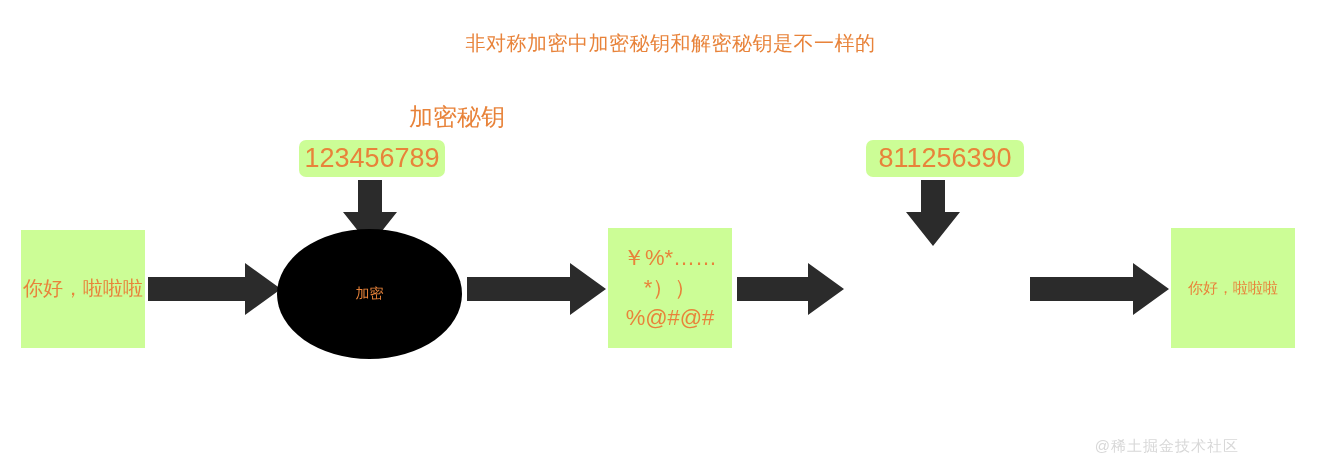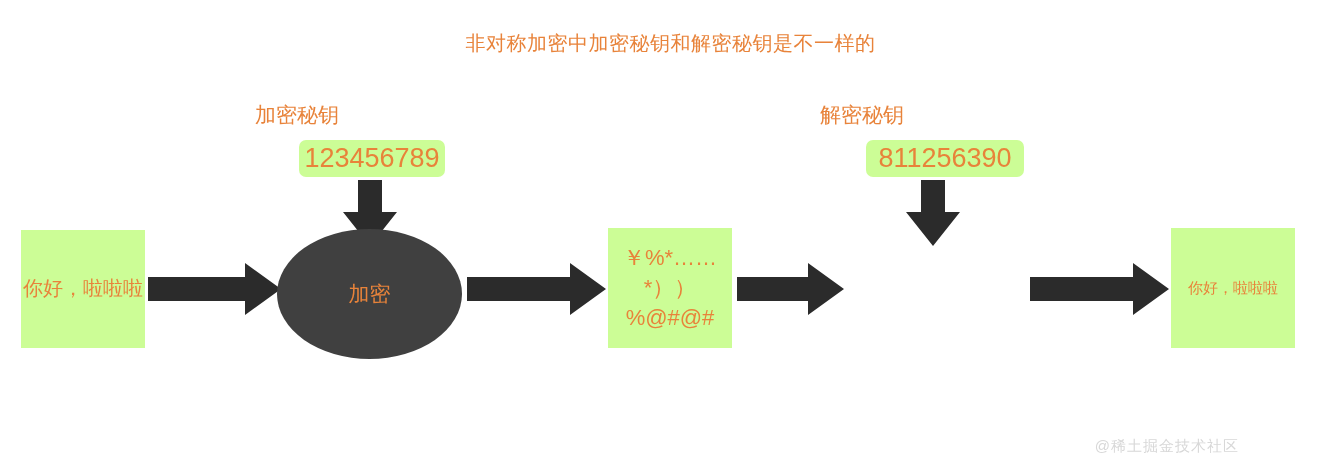--- a/index.html
+++ b/index.html
@@ -38,22 +38,22 @@
     top: 30px;
     width: 1341px;
     text-align: center;
     font-size: 20px;
     color: #e8833a;
     letter-spacing: 0.5px;
   }
   
   .caption {
     position: absolute;
-    text-align: left;
-    font-size: 21px;
+    text-align: right;
+    font-size: 24px;
     color: #e8833a;
     font-family: Liberation Serif, serif;
   }
   #caption-enc-key { left: 255px; top: 101px; width: 250px; }
   #caption-dec-key { left: 820px; top: 101px; width: 250px; }
   #caption-cipher  { left: 595px; top: 188px; width: 150px; }
   
   .key-box {
     position: absolute;
     box-sizing: border-box;
@@ -77,23 +77,23 @@
     left: 608px; top: 228px; width: 124px; height: 120px;
     font-size: 22px;
     line-height: 1.36;
   }
   #decrypted-box {
     left: 1171px; top: 228px; width: 124px; height: 120px;
     font-size: 15px;
   }
   
   .ellipse-node {
-    background: #404040;
+    background: #000000;
     border-radius: 50%;
-    font-size: 21px;
+    font-size: 14px;
   }
   #encrypt-ellipse { left: 277px; top: 229px; width: 185px; height: 130px; }
   #decrypt-ellipse { left: 841px; top: 229px; width: 185px; height: 130px; }
   
   #watermark {
     position: absolute;
     right: 40px;
     bottom: 17px;
     font-size: 15px;
     color: #d8d8d8;
@@ -119,21 +119,20 @@
 
       <path d="M1030 277 L1133 277 L1133 263 L1169 289 L1133 315 L1133 301 L1030 301 Z"></path>
 
       <path d="M358 180 L382 180 L382 212 L397 212 L370 246 L343 212 L358 212 Z"></path>
 
       <path d="M921 180 L945 180 L945 212 L960 212 L933 246 L906 212 L921 212 Z"></path>
     </g>
   </svg>
 
   <div class="caption" id="caption-enc-key">加密秘钥</div>
-  <div class="caption" id="caption-dec-key">解密秘钥</div>
 
   <div class="key-box" id="enc-key-box">123456789</div>
   <div class="key-box" id="dec-key-box">811256390</div>
 
   <div class="node rect-node" id="plaintext-box">你好，啦啦啦</div>
 
   <div class="node ellipse-node" id="encrypt-ellipse">加密</div>
 
   <div class="node rect-node" id="cipher-box">￥%*……*））%@#@#</div>
 

